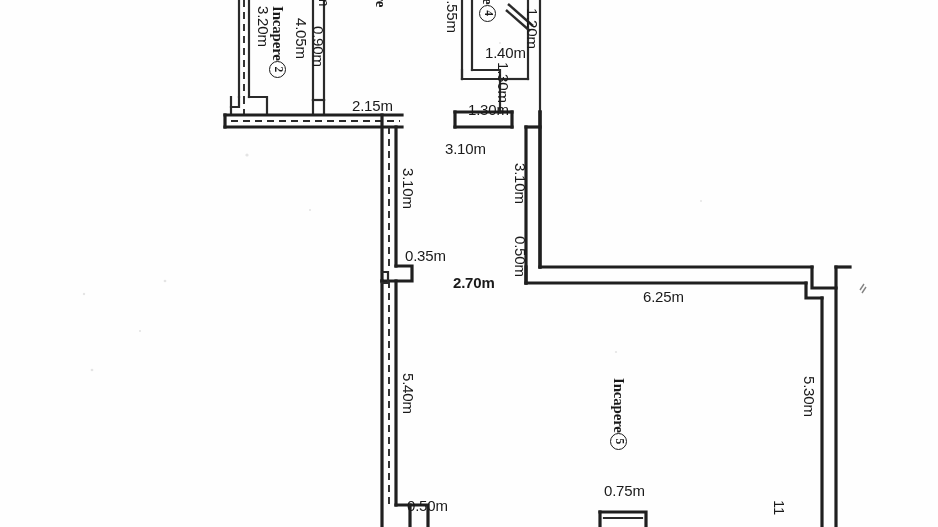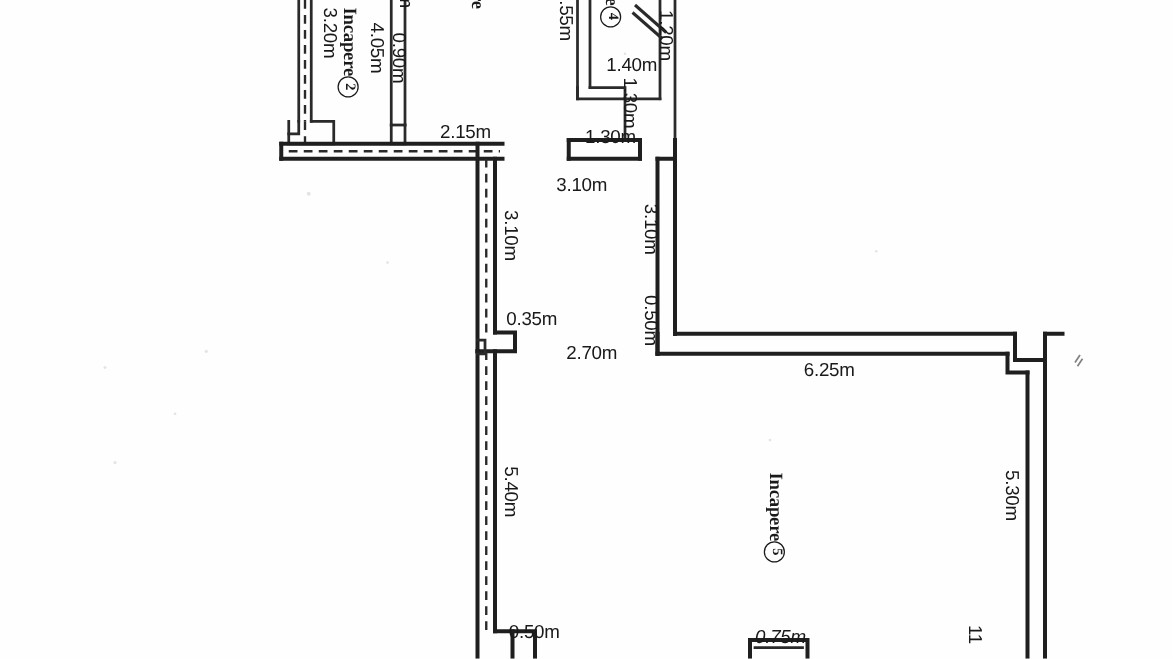--- a/index.html
+++ b/index.html
@@ -227,27 +227,27 @@
   <div class="dim-label" style="left:445px; top:140px;">3.10m</div>
 
   <div class="dim-label rot90" style="left:529px; top:163px;">3.10m</div>
 
   <div class="dim-label rot90" style="left:417px; top:168px;">3.10m</div>
 
   <div class="dim-label" style="left:405px; top:247px;">0.35m</div>
 
   <div class="dim-label rot90" style="left:529px; top:236px;">0.50m</div>
 
-  <div class="dim-label" style="left:453px; top:274px;">2.70m</div>
+  <div class="dim-label" style="left:453px; top:274px;font-weight:bold;">2.70m</div>
 
   <div class="dim-label" style="left:643px; top:288px;">6.25m</div>
 
   <div class="dim-label rot90" style="left:417px; top:373px;">5.40m</div>
 
   <div class="dim-label rot90" style="left:818px; top:376px;">5.30m</div>
 
   <div class="dim-label" style="left:407px; top:497px;">0.50m</div>
 
-  <div class="dim-label" style="left:604px; top:501px;font-style:italic;">0.75m</div>
+  <div class="dim-label" style="left:604px; top:482px;">0.75m</div>
 
   <div class="dim-label rot90" style="left:788px; top:500px;">11</div>
 
 </div>
 
 </body></html>

